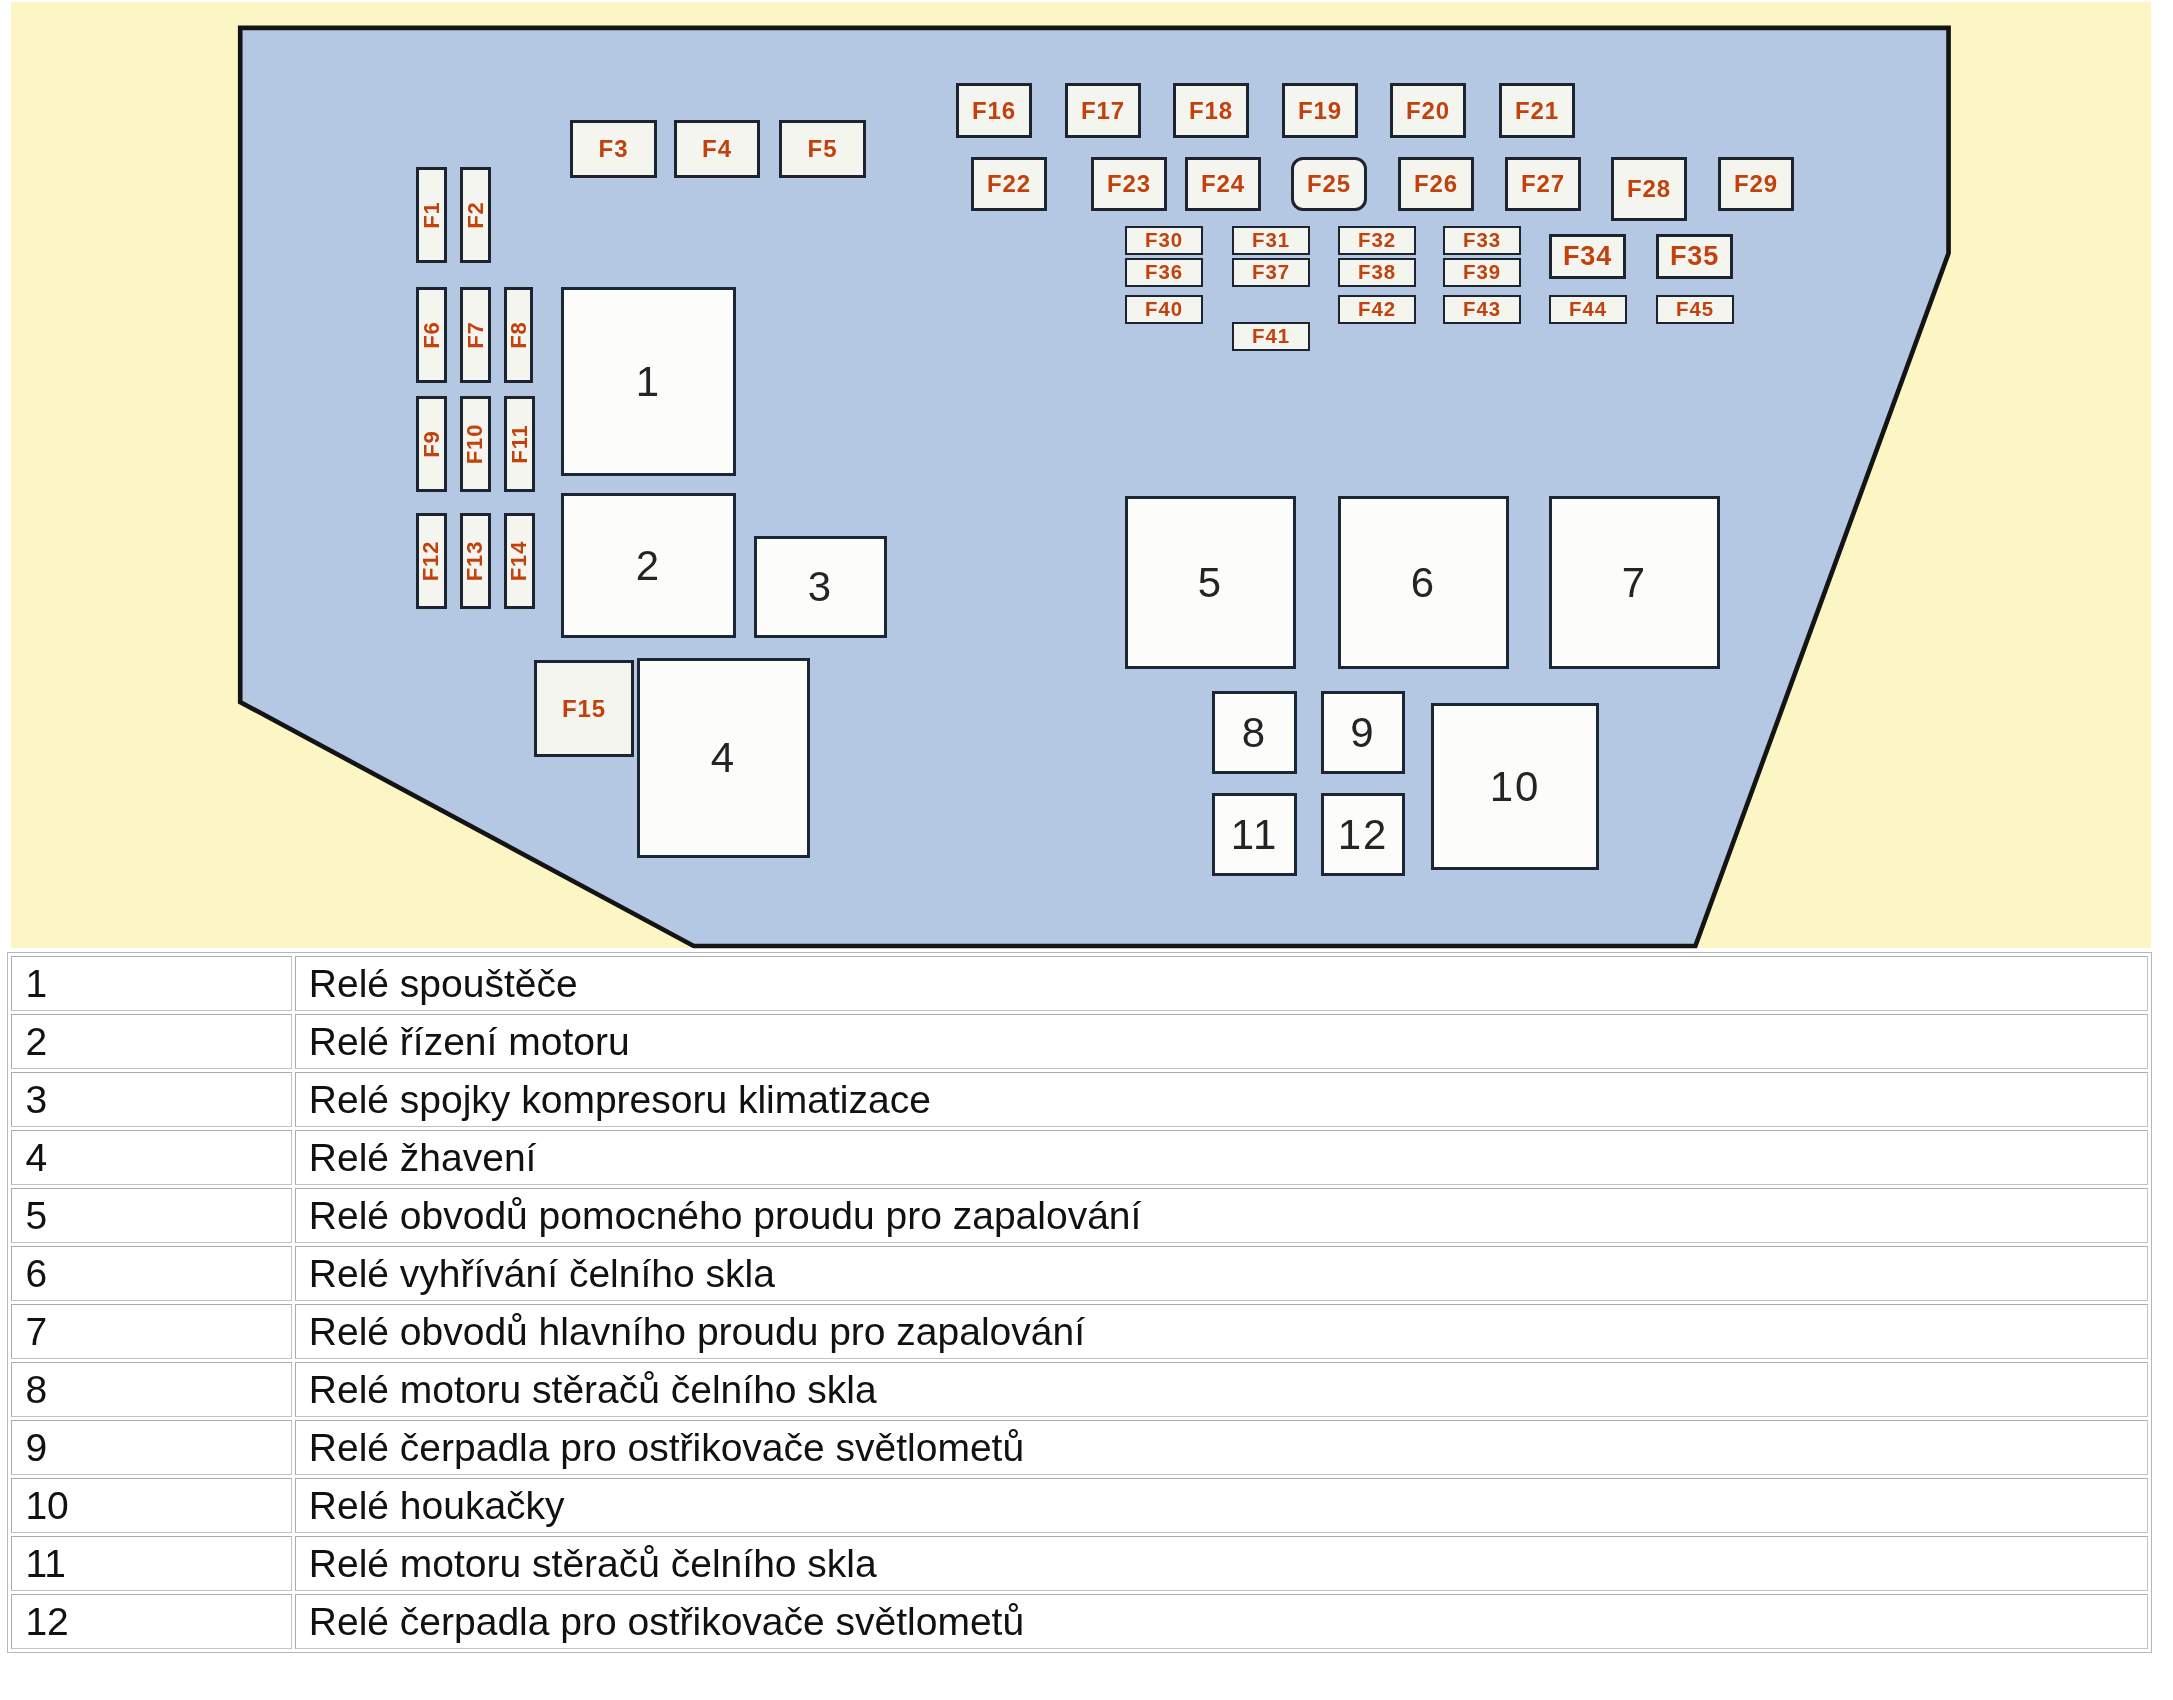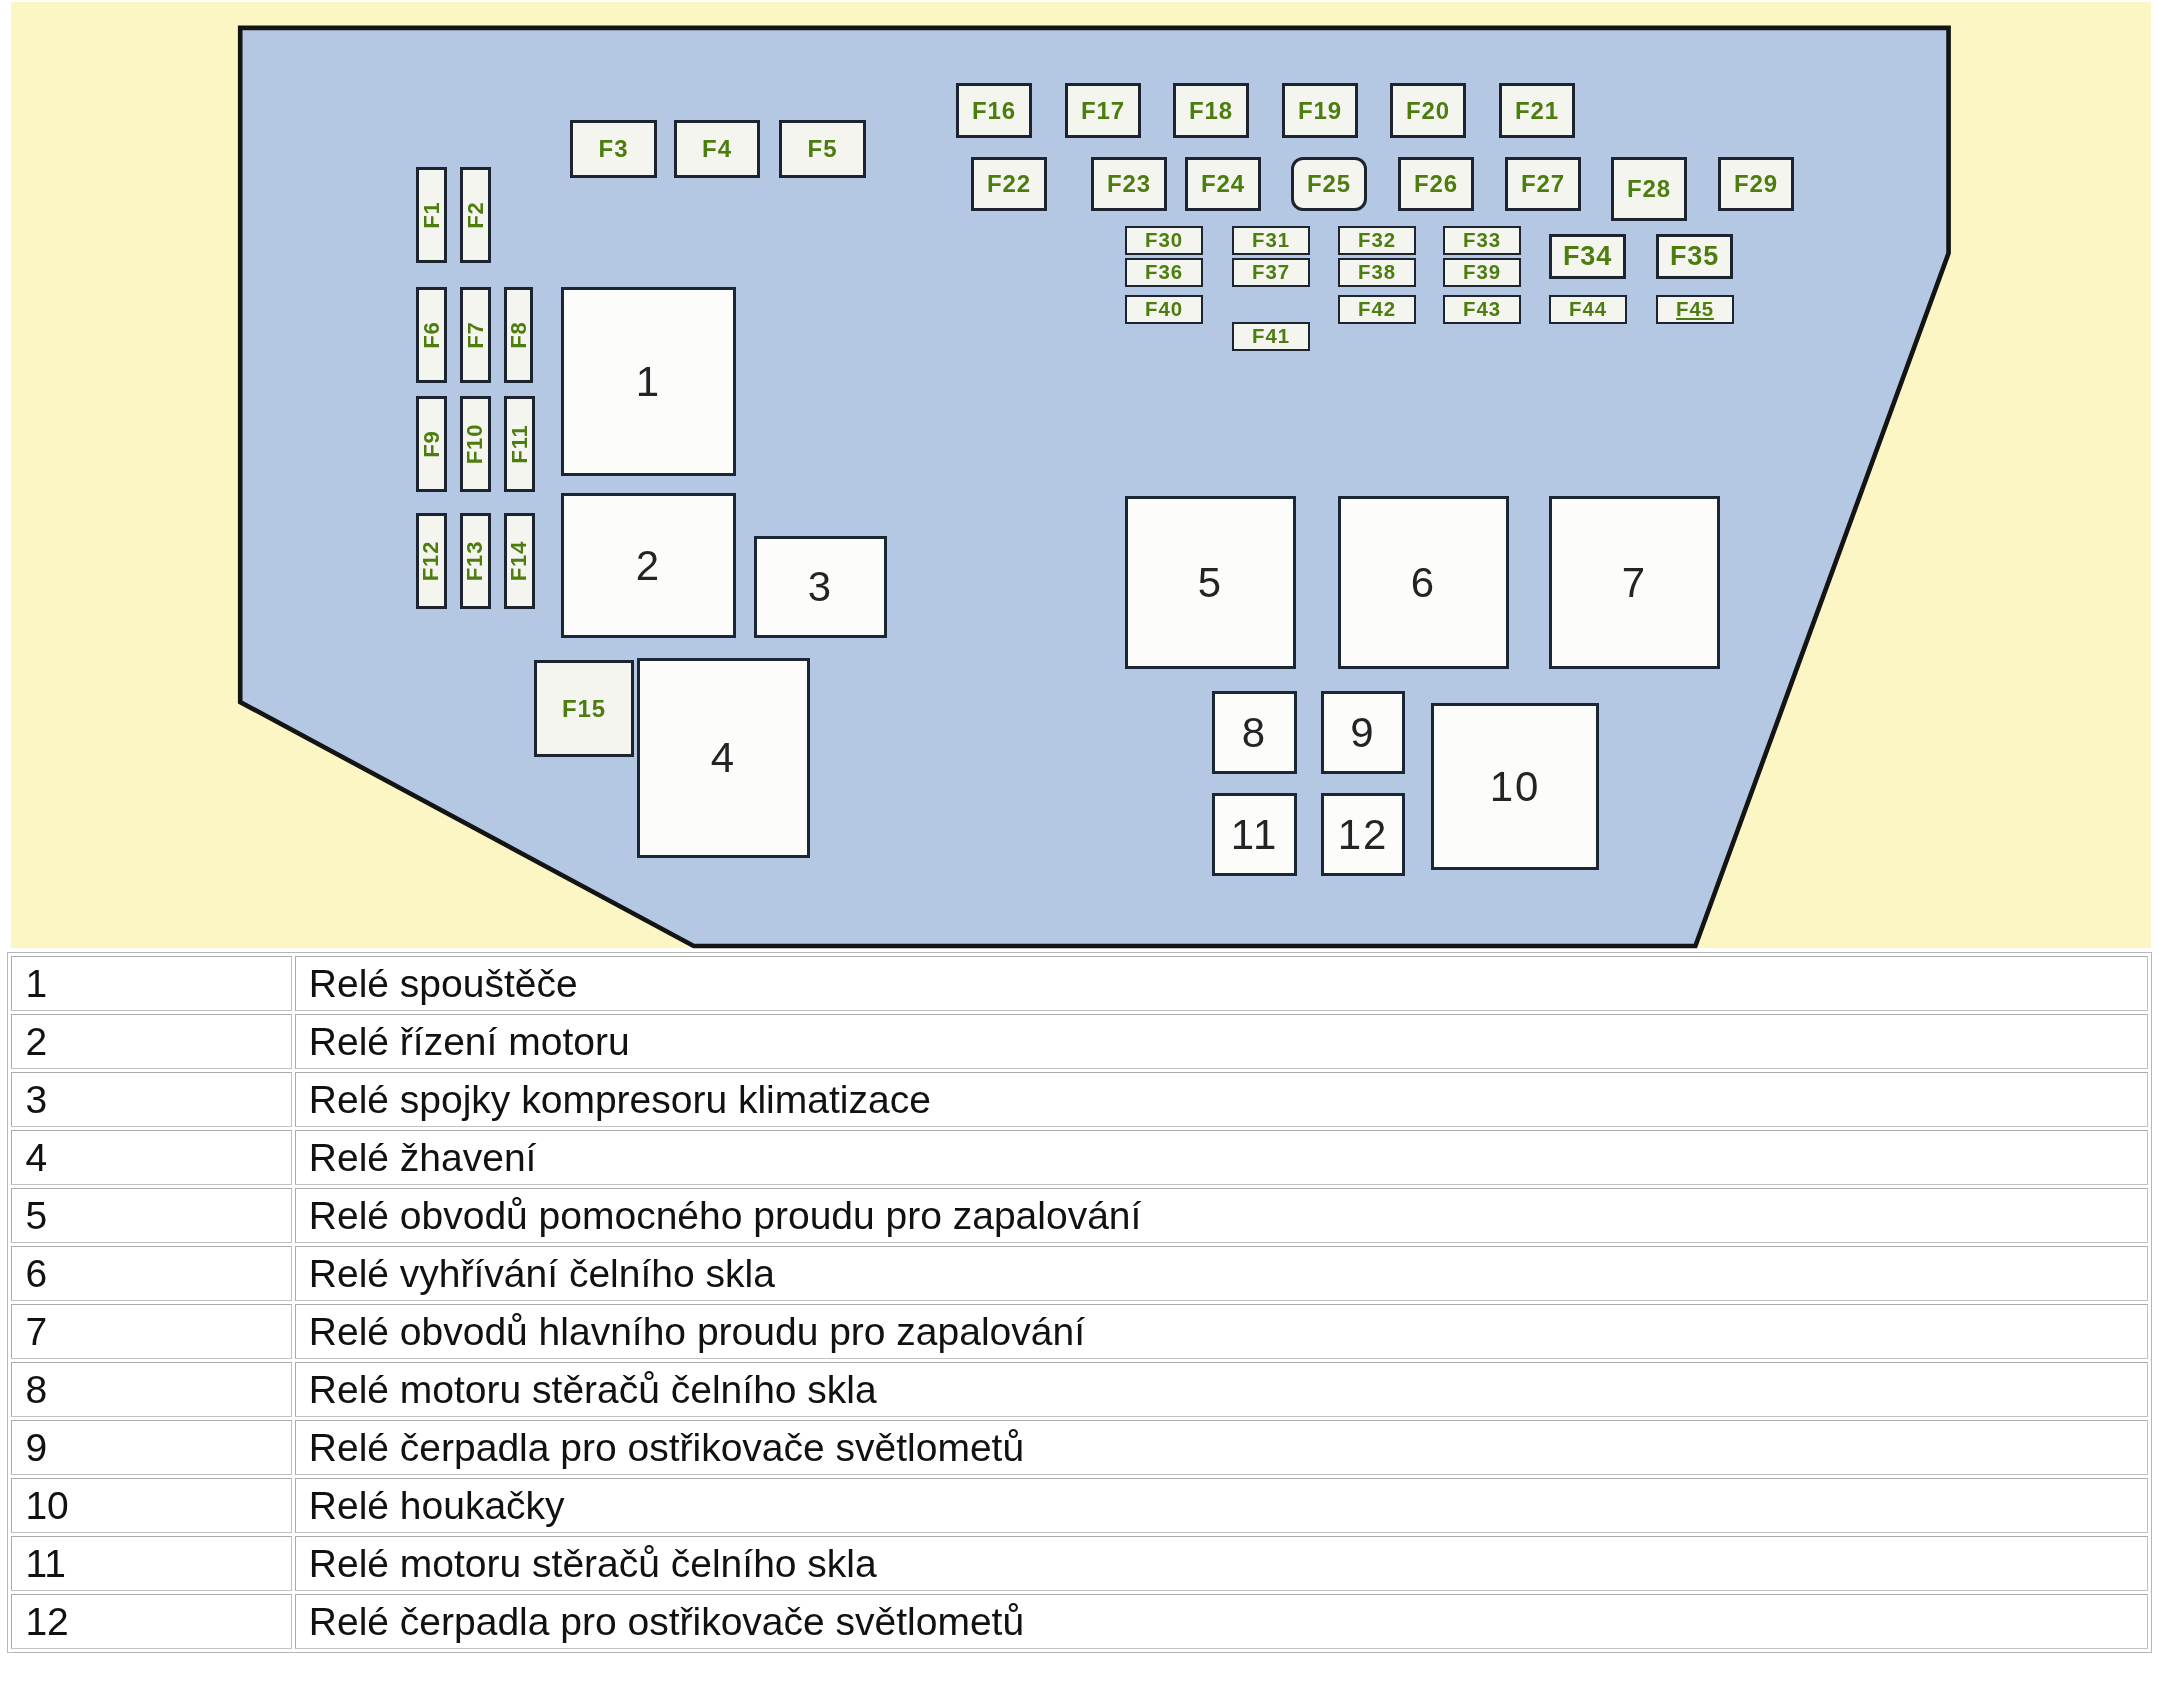--- a/index.html
+++ b/index.html
@@ -18,21 +18,21 @@
     background:#fbf6c3;
   }
   #panel-svg { position:absolute; left:0; top:0; width:2173px; height:1700px; pointer-events:none; }
 
   .fuse {
     position:absolute;
     box-sizing:border-box;
     background:#f5f5f0;
     border:3.7px solid #1c2430;
     display:flex; align-items:center; justify-content:center;
-    color:#4d7c0f; font-weight:bold;
+    color:#c2410c; font-weight:bold;
     letter-spacing:0.9px;
   }
   .fuse.h { font-size:24px; }
   .fuse.m { font-size:27px; }
   .fuse.s { border-width:2.8px; font-size:20.4px; }
   .fuse.v { font-size:22px; }
   .fuse.v .lbl { transform:rotate(-90deg); white-space:nowrap; }
 
   .relay {
     position:absolute;
@@ -204,21 +204,21 @@
       </div>
       <div class="fuse s" style="left: 1338px; top: 295px; width: 78px; height: 29px;">
         <span class="lbl">F42</span>
       </div>
       <div class="fuse s" style="left: 1443px; top: 295px; width: 78px; height: 29px;">
         <span class="lbl">F43</span>
       </div>
       <div class="fuse s" style="left: 1549px; top: 295px; width: 78px; height: 29px;">
         <span class="lbl">F44</span>
       </div>
-      <div class="fuse s" style="left: 1656px; top: 295px; width: 78px; height: 29px; text-decoration: underline;">
+      <div class="fuse s" style="left: 1656px; top: 295px; width: 78px; height: 29px;">
         <span class="lbl">F45</span>
       </div>
       <div class="relay" style="left: 561px; top: 287px; width: 175px; height: 189px;">
         <span>1</span>
       </div>
       <div class="relay" style="left: 561px; top: 493px; width: 175px; height: 145px;">
         <span>2</span>
       </div>
       <div class="relay" style="left: 754px; top: 536px; width: 133px; height: 102px;">
         <span>3</span>

